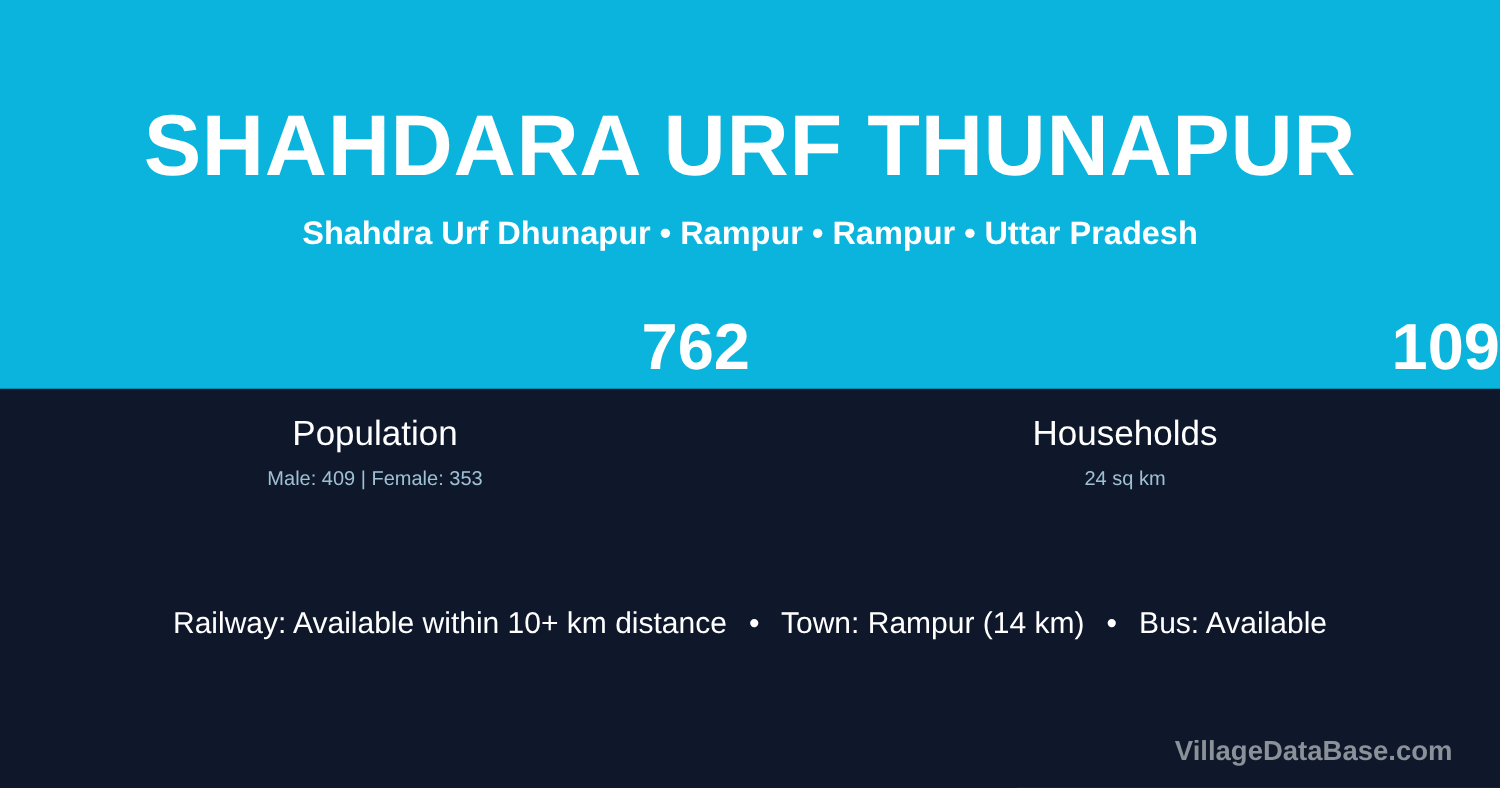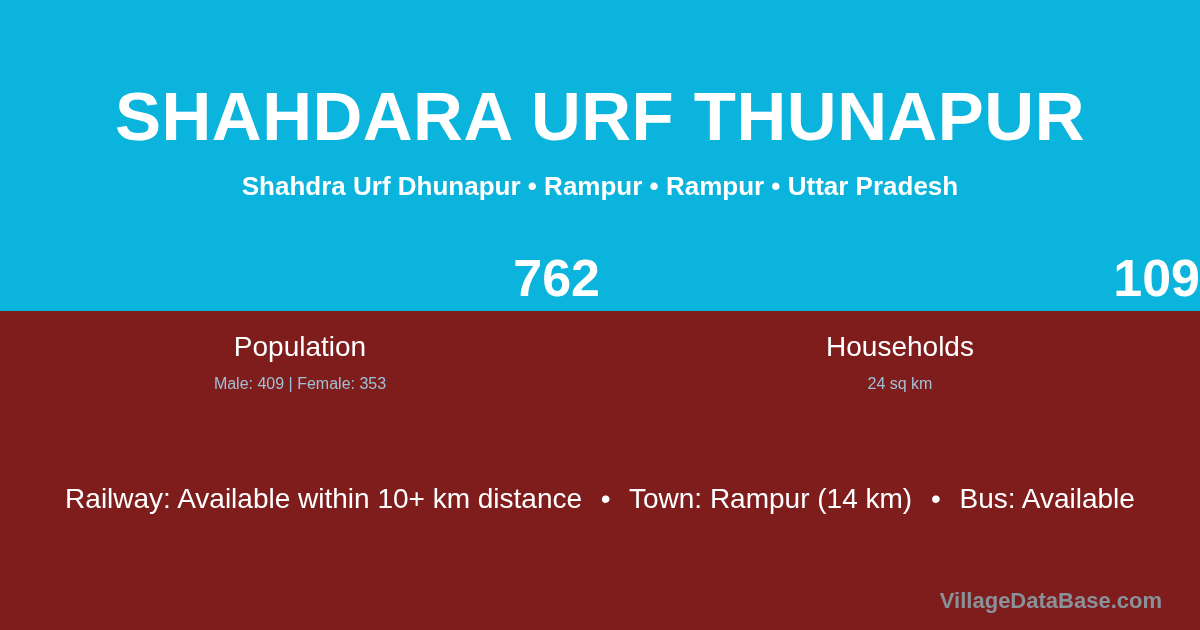--- a/index.html
+++ b/index.html
@@ -10,21 +10,21 @@
     width: 1200px;
     height: 630px;
     overflow: hidden;
     font-family: "Liberation Sans", sans-serif;
     background: #0c4f7c;
   }
   .card {
     position: relative;
     width: 1200px;
     height: 630px;
-    background: #7f1d1d;
+    background: #0f172a;
   }
   
   .band-top {
     position: absolute;
     left: 0;
     top: 0;
     width: 1200px;
     height: 311px;
     background: #0ab4dd;
   }
@@ -93,21 +93,21 @@
     margin-top: 13px;
   }
   
   .amenities {
     position: absolute;
     left: 0;
     top: 485px;
     width: 1200px;
     text-align: center;
     color: #ffffff;
-    font-size: 28px;
+    font-size: 24px;
     line-height: 28px;
     white-space: nowrap;
   }
   .amenity-sep {
     color: #ffffff;
     padding: 0 11px;
   }
   
   .watermark {
     position: absolute;

